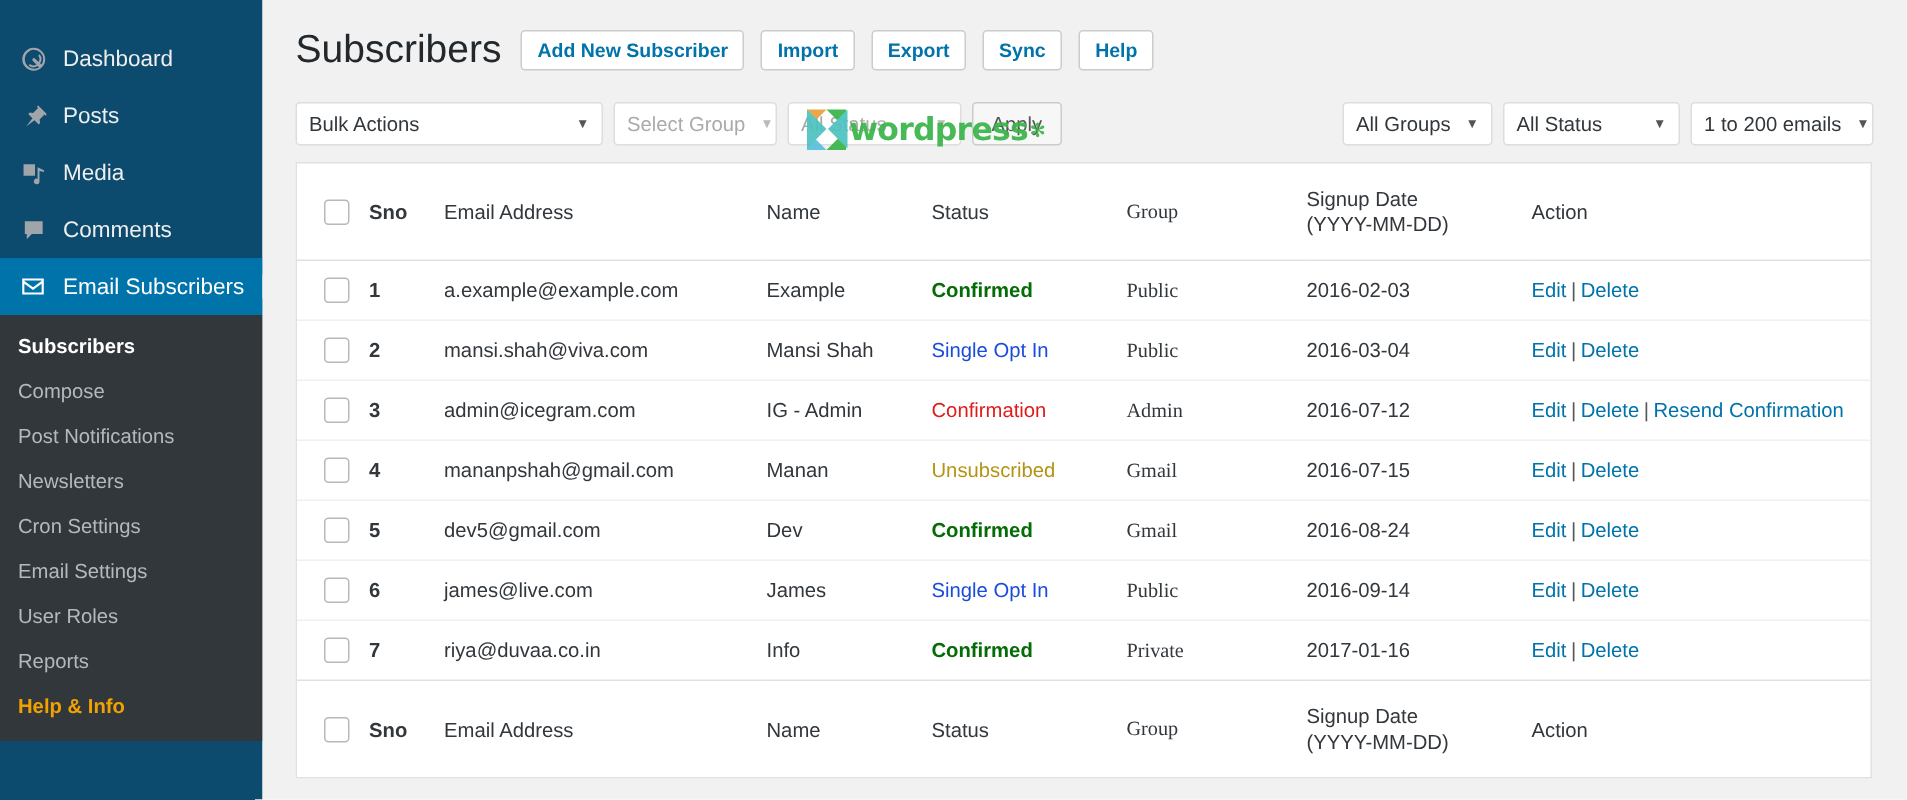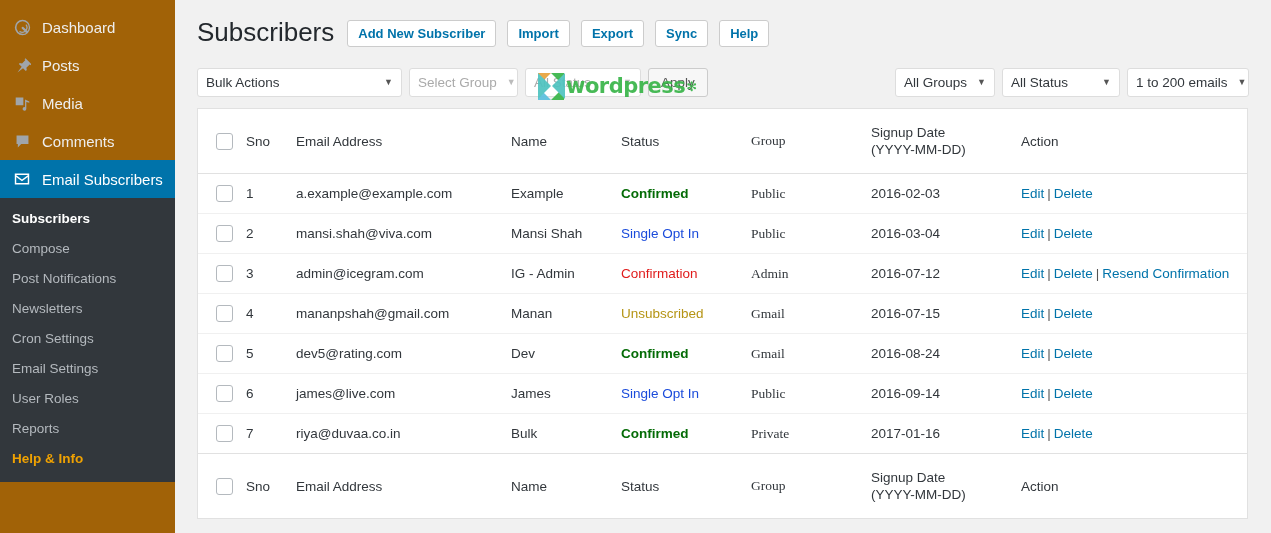--- a/index.html
+++ b/index.html
@@ -8,23 +8,23 @@
     width: 1271px; height: 533px;
     overflow: hidden;
     background: #f1f1f1;
     font-family: "Liberation Sans", sans-serif;
   }
   .app { display: flex; width: 1271px; height: 533px; position: relative; }
 
   
   .sidebar {
     width: 175px; min-width: 175px;
-    background: #a16207;
+    background: #0c4a6e;
     height: 533px;
-    padding-top: 8px;
+    padding-top: 20px;
     position: relative;
   }
   .menu-item {
     display: flex; align-items: center;
     height: 38px;
     padding-left: 11px;
     color: #eee;
     font-size: 15px;
     position: relative;
     cursor: pointer;
@@ -153,21 +153,21 @@
     padding: 11px 0;
     vertical-align: middle;
     font-weight: normal;
   }
   thead th, tfoot td { color: #32373c; }
   thead tr, tfoot tr { border-bottom: 1px solid #e1e1e1; }
   tfoot tr { border-bottom: none; border-top: 1px solid #e1e1e1; }
   tbody tr { border-bottom: 1px solid #f0f0f0; }
   tbody tr:last-child { border-bottom: none; }
   .c-chk  { width: 48px;  padding-left: 18px; }
-  .c-sno  { width: 50px; }
+  .c-sno  { width: 50px; font-weight: bold; }
   .c-mail { width: 215px; }
   .c-name { width: 110px; }
   .c-stat { width: 130px; }
   .c-grp  { width: 120px; font-family: Liberation Serif, serif; }
   .c-date { width: 150px; }
   .c-act  { }
   .chk {
     width: 17px; height: 17px;
     border: 1px solid #b4b9be;
     border-radius: 3px;
@@ -434,21 +434,21 @@
               <td class="c-stat st-unsubscribed">Unsubscribed</td>
               <td class="c-grp">Gmail</td>
               <td class="c-date">2016-07-15</td>
               <td class="c-act"><span class="act-link">Edit</span><span class="act-sep">|</span><span class="act-link">Delete</span></td>
             </tr>
             <tr>
               <td class="c-chk">
                 <span class="chk"></span>
               </td>
               <td class="c-sno">5</td>
-              <td class="c-mail">dev5@rating.com</td>
+              <td class="c-mail">dev5@gmail.com</td>
               <td class="c-name">Dev</td>
               <td class="c-stat st-confirmed">Confirmed</td>
               <td class="c-grp">Gmail</td>
               <td class="c-date">2016-08-24</td>
               <td class="c-act"><span class="act-link">Edit</span><span class="act-sep">|</span><span class="act-link">Delete</span></td>
             </tr>
             <tr>
               <td class="c-chk">
                 <span class="chk"></span>
               </td>
@@ -459,21 +459,21 @@
               <td class="c-grp">Public</td>
               <td class="c-date">2016-09-14</td>
               <td class="c-act"><span class="act-link">Edit</span><span class="act-sep">|</span><span class="act-link">Delete</span></td>
             </tr>
             <tr>
               <td class="c-chk">
                 <span class="chk"></span>
               </td>
               <td class="c-sno">7</td>
               <td class="c-mail">riya@duvaa.co.in</td>
-              <td class="c-name">Bulk</td>
+              <td class="c-name">Info</td>
               <td class="c-stat st-confirmed">Confirmed</td>
               <td class="c-grp">Private</td>
               <td class="c-date">2017-01-16</td>
               <td class="c-act"><span class="act-link">Edit</span><span class="act-sep">|</span><span class="act-link">Delete</span></td>
             </tr>
           </tbody>
         <tfoot>
           <tr>
             <td class="c-chk">
               <span class="chk"></span>

